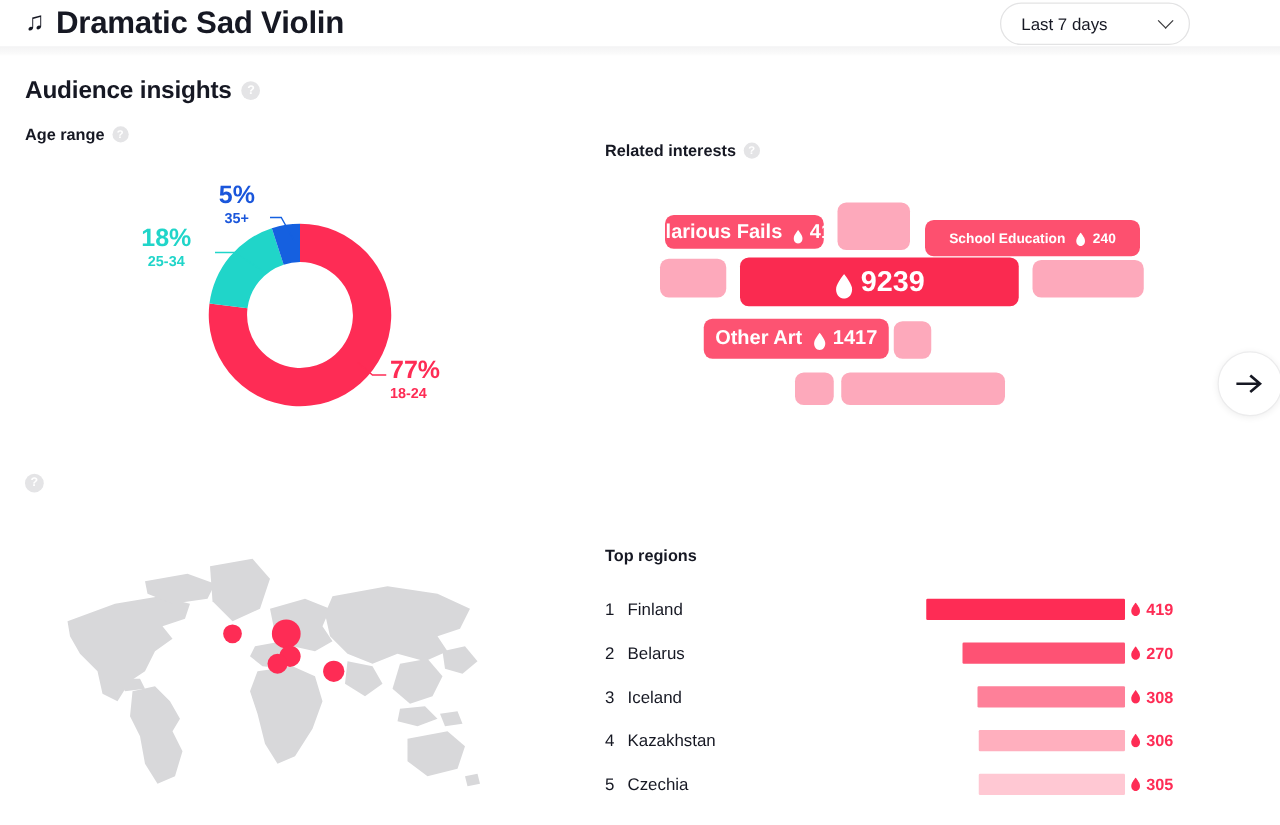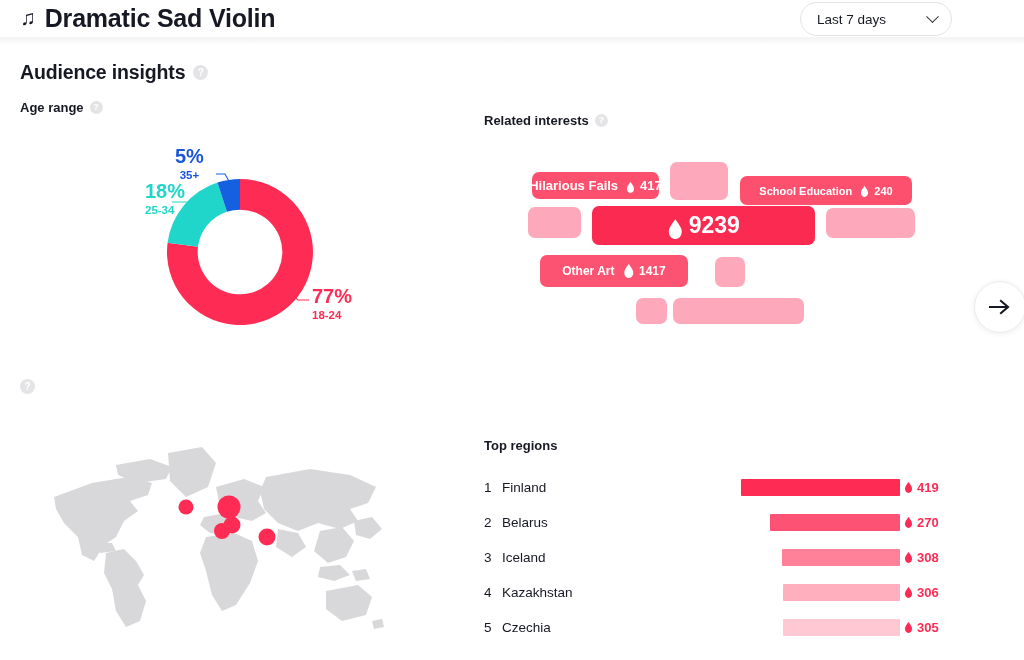--- a/index.html
+++ b/index.html
@@ -54,21 +54,21 @@
   .audience-h { position: absolute; left: 20px; top: 61px; }
   .age-h { position: absolute; left: 20px; top: 100px; display: flex; align-items: center; gap: 6px; }
 
   .donut-wrap { position: absolute; left: 20px; top: 130px; width: 440px; height: 210px; }
   .donut-svg { position: absolute; left: 0; top: 0; }
 
   .lbl { position: absolute; line-height: 1.05; }
   .lbl .pct { font-size: 20px; font-weight: bold; display: block; }
   .lbl .rng { font-size: 11.5px; font-weight: bold; display: block; margin-top: 2px; }
   .lbl-35 { left: 155px; top: 16px; text-align: center; color: #1a56db; }
-  .lbl-2534 { left: 93px; top: 51px; text-align: left; color: #20d5c9; margin-left: 32px; }
+  .lbl-2534 { left: 93px; top: 51px; text-align: center; color: #20d5c9; }
   .lbl-1824 { left: 292px; top: 156px; text-align: left; color: #fe2c55; }
 
   
   .related-h { position: absolute; left: 484px; top: 113px; display: flex; align-items: center; gap: 6px; }
   .cloud { position: absolute; left: 484px; top: 150px; width: 470px; height: 180px; }
   .chip {
     position: absolute; border-radius: 7px;
     display: flex; align-items: center; justify-content: center;
     color: #ffffff; font-weight: bold; white-space: nowrap;
     gap: 8px;
@@ -154,21 +154,21 @@
       <span class="rng">18-24</span>
     </div>
   </div>
 
   <div class="related-h">
     <span class="sub-title">Related interests</span>
     <span class="q-icon sm">?</span>
   </div>
 
   <div class="cloud" id="interest-cloud">
-      <div class="chip" style="left: 48px; top: 22px; width: 127px; height: 27px; background: rgb(253, 80, 111); font-size: 13px;">
+      <div class="chip" style="left: 48px; top: 22px; width: 127px; height: 27px; background: rgb(253, 80, 111); font-size: 16px;">
         <span class="cname">Hilarious Fails</span>
         <span class="cval">
           <svg width="9" height="10.98" viewBox="0 0 10 12">
             <path d="M5 0 C5 0 1.6 4.2 1.2 6.6 C0.7 9.6 2.6 12 5 12 C7.4 12 9.3 9.6 8.8 6.6 C8.4 4.2 5 0 5 0 Z" fill="#ffffff"></path>
           </svg>
           <span>417</span>
         </span>
       </div>
       <div class="chip" style="left: 186px; top: 12px; width: 58px; height: 38px; background: rgb(253, 169, 187); font-size: 11px;"></div>
       <div class="chip" style="left: 256px; top: 26px; width: 172px; height: 29px; background: rgb(253, 80, 111); font-size: 11px;">
@@ -183,21 +183,21 @@
       <div class="chip" style="left: 44px; top: 57px; width: 53px; height: 31px; background: rgb(253, 169, 187); font-size: 11px;"></div>
       <div class="chip" style="left: 108px; top: 56px; width: 223px; height: 39px; background: rgb(250, 42, 80); font-size: 23px;">
         <span class="cval">
           <svg width="16.56" height="20.2032" viewBox="0 0 10 12">
             <path d="M5 0 C5 0 1.6 4.2 1.2 6.6 C0.7 9.6 2.6 12 5 12 C7.4 12 9.3 9.6 8.8 6.6 C8.4 4.2 5 0 5 0 Z" fill="#ffffff"></path>
           </svg>
           <span>9239</span>
         </span>
       </div>
       <div class="chip" style="left: 342px; top: 58px; width: 89px; height: 30px; background: rgb(253, 169, 187); font-size: 11px;"></div>
-      <div class="chip" style="left: 56px; top: 105px; width: 148px; height: 32px; background: rgb(253, 83, 114); font-size: 12px;">
+      <div class="chip" style="left: 79px; top: 105px; width: 148px; height: 32px; background: rgb(253, 83, 114); font-size: 16px;">
         <span class="cname">Other Art</span>
         <span class="cval">
           <svg width="11.52" height="14.0544" viewBox="0 0 10 12">
             <path d="M5 0 C5 0 1.6 4.2 1.2 6.6 C0.7 9.6 2.6 12 5 12 C7.4 12 9.3 9.6 8.8 6.6 C8.4 4.2 5 0 5 0 Z" fill="#ffffff"></path>
           </svg>
           <span>1417</span>
         </span>
       </div>
       <div class="chip" style="left: 231px; top: 107px; width: 30px; height: 30px; background: rgb(253, 169, 187); font-size: 11px;"></div>
       <div class="chip" style="left: 152px; top: 148px; width: 31px; height: 26px; background: rgb(253, 169, 187); font-size: 11px;"></div>

